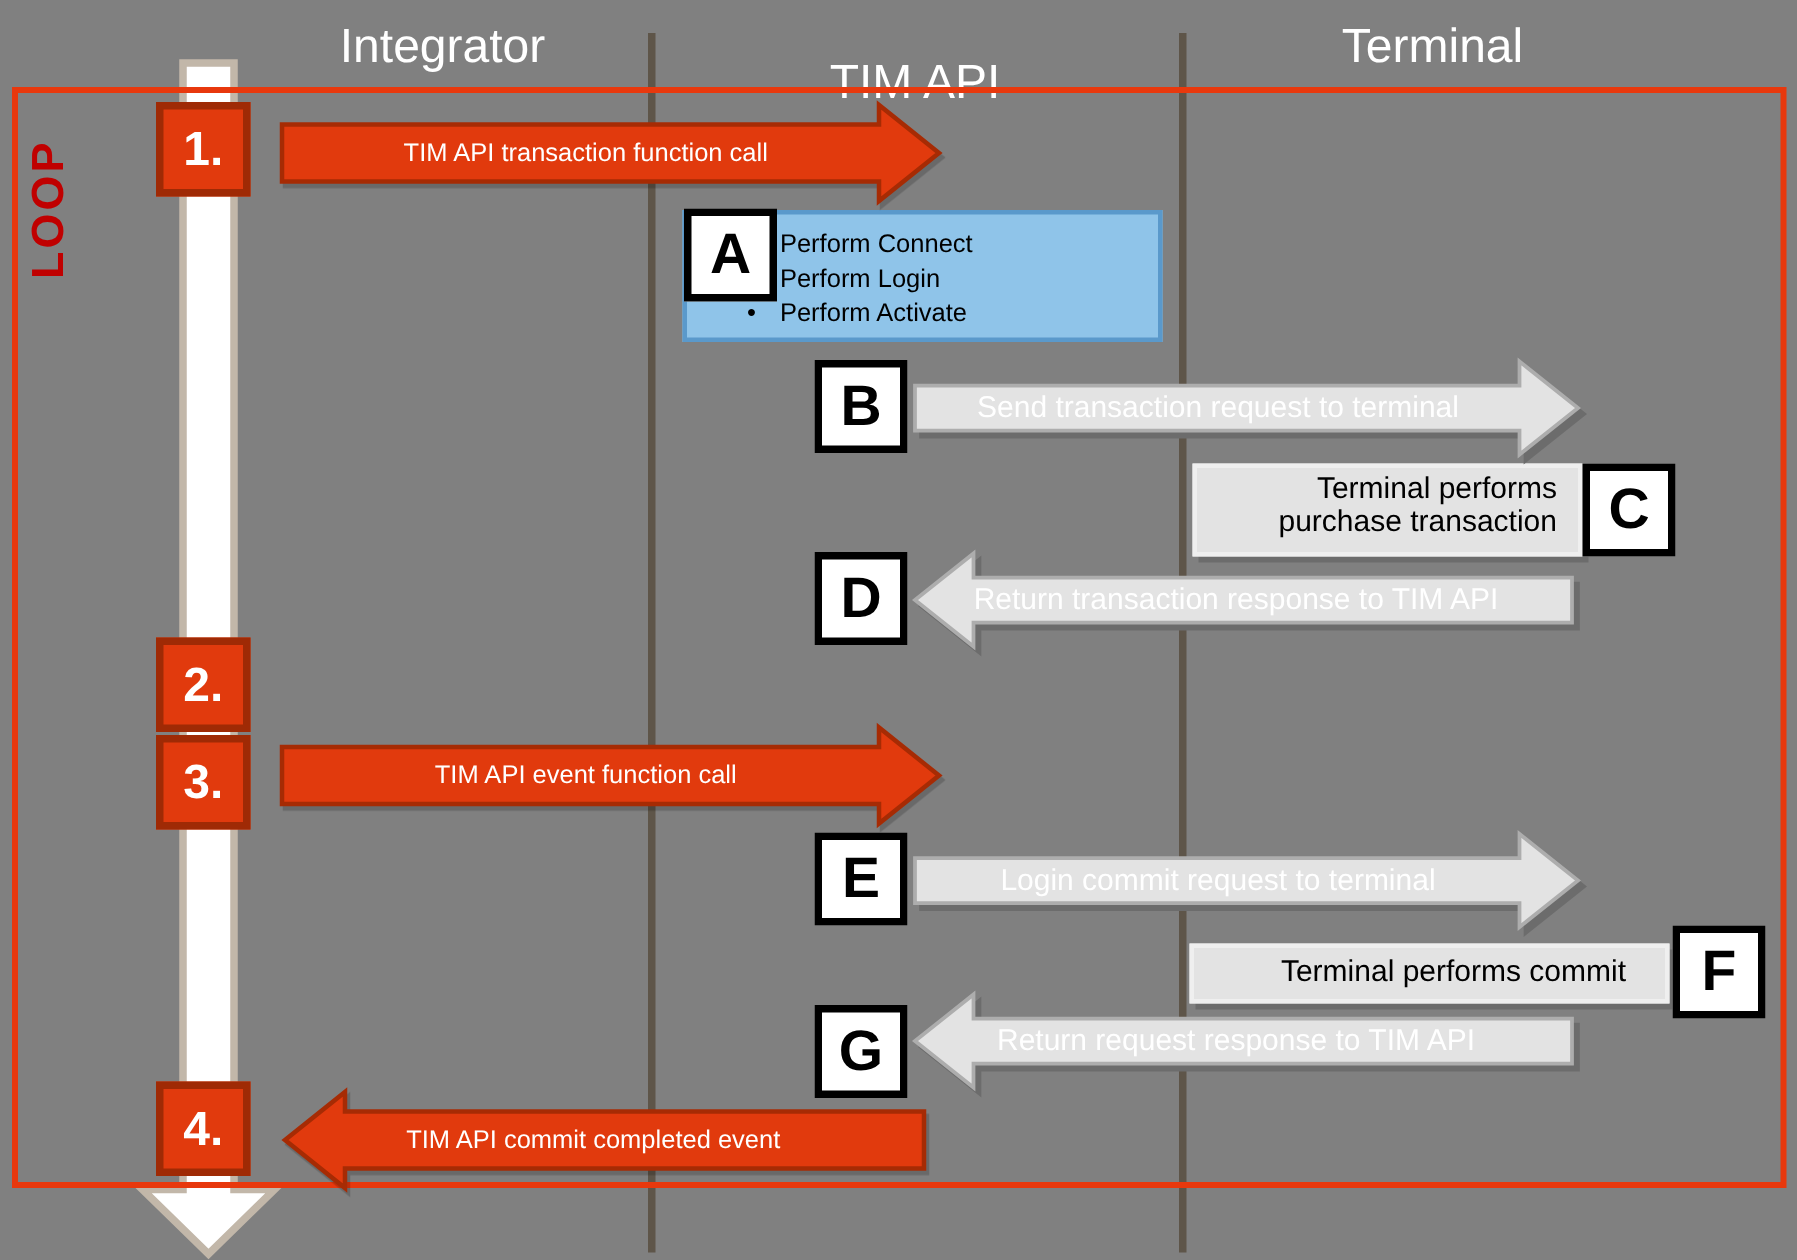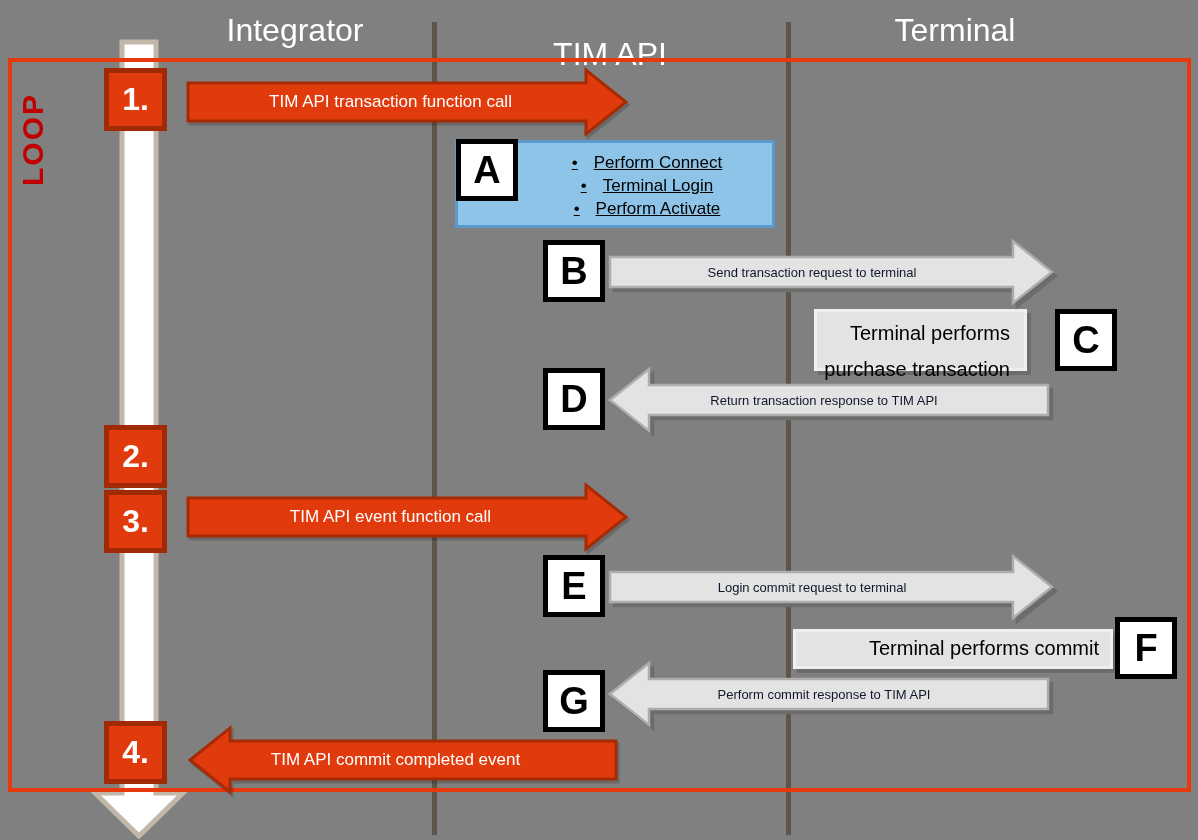--- a/index.html
+++ b/index.html
@@ -31,35 +31,35 @@
   
   .arrow{position:absolute;}
   .arrow svg{display:block;overflow:visible;}
   .arrow .lbl{position:absolute;inset:0;display:flex;align-items:center;justify-content:center;
     white-space:nowrap;}
   .arrow.red{z-index:6;}
   .arrow.red svg{filter:drop-shadow(2px 3px 0 rgba(0,0,0,0.18));}
   .arrow.red .lbl{color:#fff;font-size:17px;}
   .arrow.gray{z-index:5;}
   .arrow.gray svg{filter:drop-shadow(4px 4px 0 #6C6C6C);}
-  .arrow.gray .lbl{color:#0f172a;font-size:13px;}
+  .arrow.gray .lbl{color:#ffffff;font-size:20px;}
   .pad-r-right{padding:0 45px 0 10px;}
   .pad-r-left{padding:0 60px 0 45px;}
   .pad-g-right{padding:0 45px 0 5px;}
   .pad-g-left{padding:0 55px 0 45px;}
   
   .bluebox{position:absolute;left:455px;top:140px;width:320px;height:88px;box-sizing:border-box;
     background:#8FC4E9;border:3px solid #5A99CB;z-index:4;color:#000;font-size:17px;
-    padding:8px 4px 0 68px;text-align:center;line-height:23px;text-decoration:underline;}
+    padding:8px 4px 0 40px;text-align:left;line-height:23px;}
   .blue-item::before{content:"•";margin-right:16px;}
   
   .graybox{position:absolute;box-sizing:border-box;background:#E3E3E3;border:3px solid #EFEFEF;
     box-shadow:4px 4px 0 #6C6C6C;color:#000;font-size:20px;text-align:right;z-index:4;}
-  .graybox.two-line{left:795px;top:309px;width:213px;height:62px;padding:3px 14px 0 6px;line-height:36px;margin-left:19px;}
-  .graybox.one-line{left:793px;top:629px;width:320px;height:40px;padding:0 11px 0 6px;line-height:33px;}
+  .graybox.two-line{left:795px;top:309px;width:260px;height:62px;padding:3px 14px 0 6px;line-height:22px;}
+  .graybox.one-line{left:793px;top:629px;width:320px;height:40px;padding:0 26px 0 6px;line-height:33px;}
 </style>
 </head>
 <body>
 
 <div id="stage">
 
   <div class="hdr" style="left:140px;width:310px;">Integrator</div>
   <div class="hdr" style="left:460px;width:300px;margin-top:24px;">TIM API</div>
   <div class="hdr" style="left:810px;width:290px;">Terminal</div>
 
@@ -115,26 +115,26 @@
     <svg width="444" height="64" viewBox="0 0 444 64">
       <polygon points="0,17 403,17 403,1 442,32 403,63 403,47 0,47" fill="#E3E3E3" stroke="#ADADAD" stroke-width="2.5"></polygon>
     </svg>
     <div class="lbl pad-g-right">Login commit request to terminal</div>
   </div>
 
   <div class="arrow gray" style="left:608px;top:662px;width:442px;height:64px;">
     <svg width="442" height="64" viewBox="0 0 442 64">
       <polygon points="2,32 41,1 41,17 440,17 440,47 41,47 41,63" fill="#E3E3E3" stroke="#ADADAD" stroke-width="2.5"></polygon>
     </svg>
-    <div class="lbl pad-g-left">Perform commit response to TIM API</div>
+    <div class="lbl pad-g-left">Return request response to TIM API</div>
   </div>
 
   <div class="bluebox">
     <div class="blue-item">Perform Connect</div>
-    <div class="blue-item">Terminal Login</div>
+    <div class="blue-item">Perform Login</div>
     <div class="blue-item">Perform Activate</div>
   </div>
 
   <div class="graybox two-line">Terminal performs purchase transaction</div>
   <div class="graybox one-line">Terminal performs commit</div>
 
   <div class="numbox" style="left:104px;top:68px;">1.</div>
   <div class="numbox" style="left:104px;top:425px;">2.</div>
   <div class="numbox" style="left:104px;top:490px;">3.</div>
   <div class="numbox" style="left:104px;top:721px;">4.</div>

